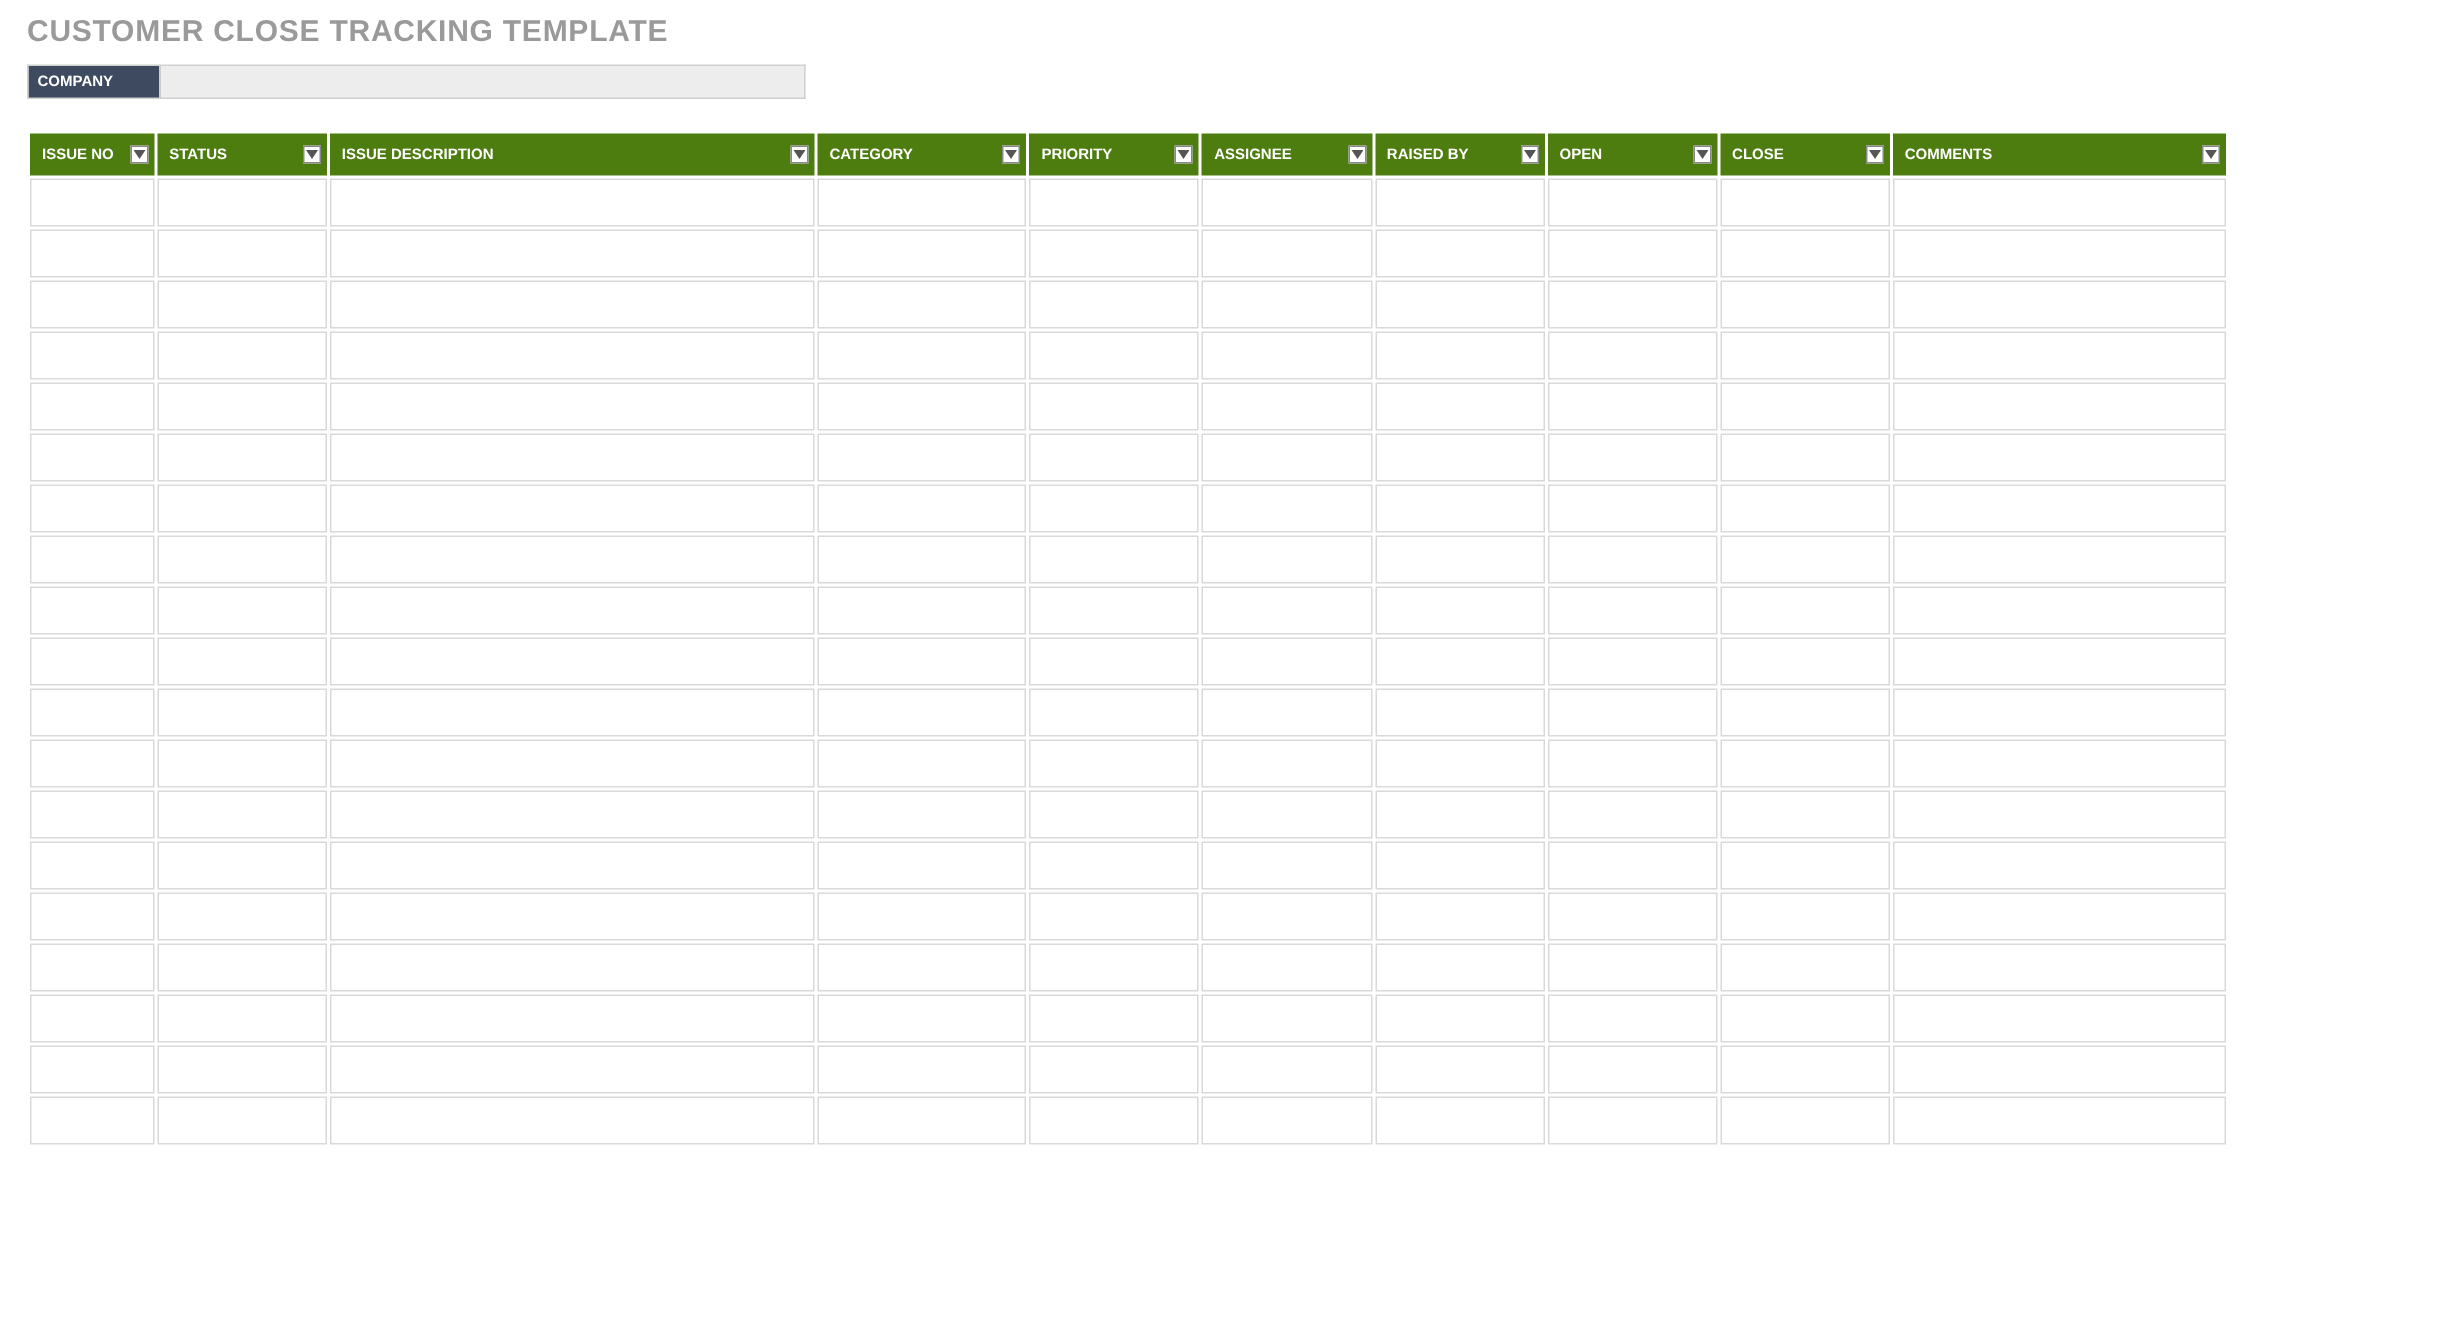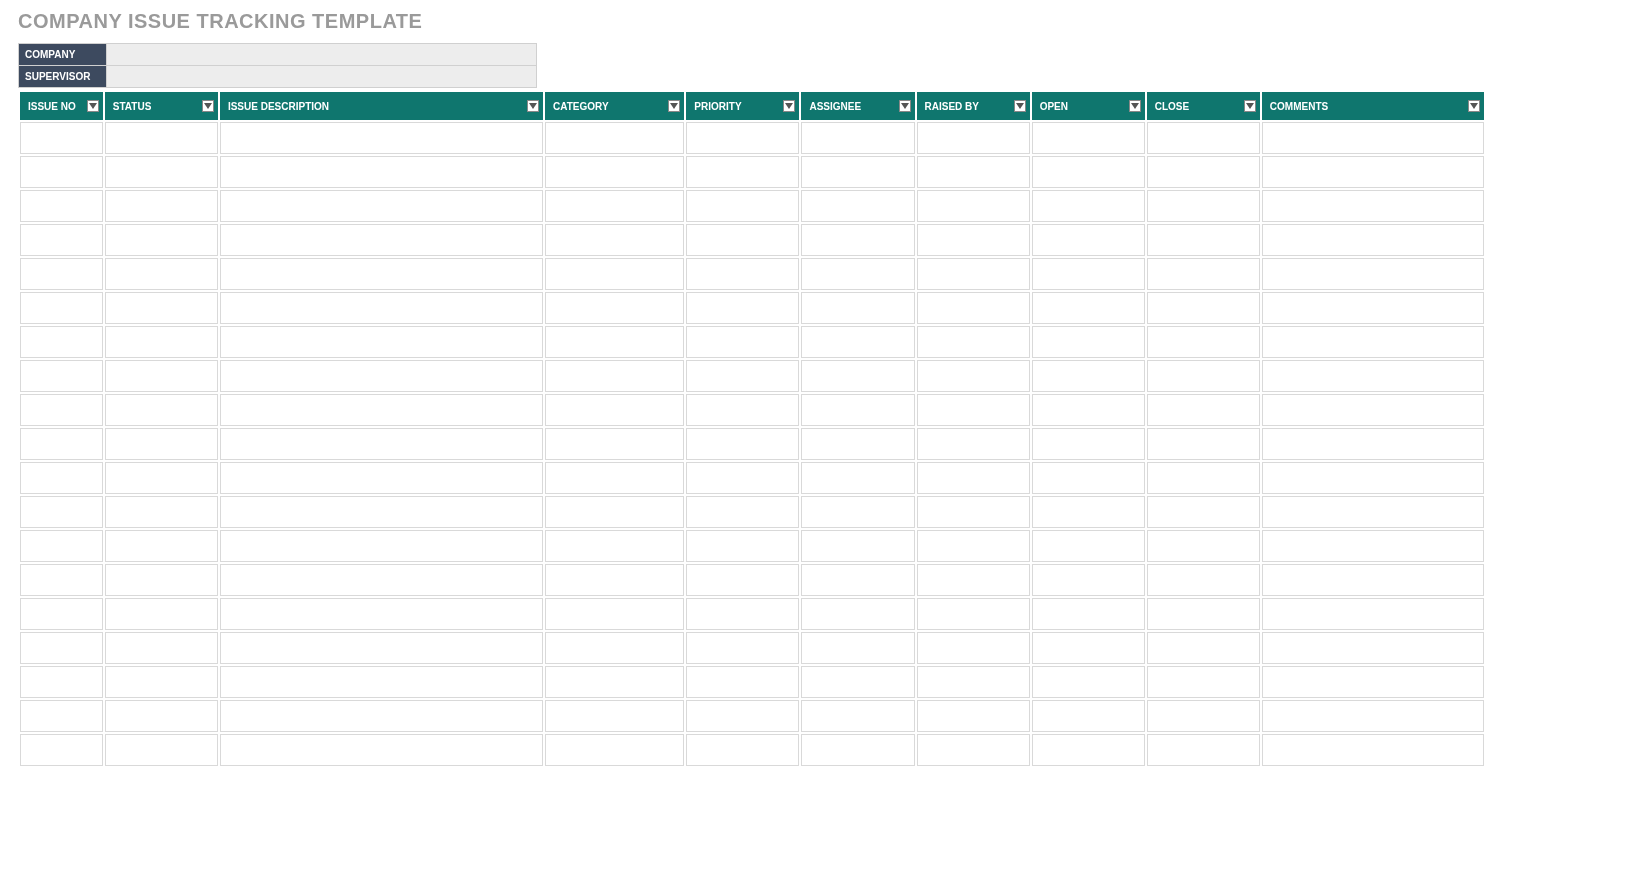--- a/index.html
+++ b/index.html
@@ -11,21 +11,21 @@
   }
   .title {
     font-size: 20px;
     font-weight: bold;
     color: #9a9a9a;
     letter-spacing: 0.5px;
     margin-bottom: 10px;
   }
   .meta-table {
     border-collapse: collapse;
-    margin-bottom: 2px;
+    margin-bottom: 21px;
     border-radius: 25px;
   }
   .meta-table td {
     border: 1px solid #d0d0d0;
     height: 22px;
     font-size: 10px;
     padding: 3px 6px;
   }
   .meta-label {
     background: #3d4a5f;
@@ -38,21 +38,21 @@
     background: #ededed;
     width: 430px;
   }
   .grid {
     border-collapse: separate;
     border-spacing: 2px 2px;
     width: 1468px;
     table-layout: fixed;
   }
   .grid th {
-    background: #0f766e;
+    background: #4d7c0f;
     color: #ffffff;
     font-size: 10px;
     font-weight: bold;
     text-align: left;
     padding: 6px 6px 6px 8px;
     position: relative;
     height: 28px;
     text-transform: uppercase;
   }
   .grid td {
@@ -85,30 +85,26 @@
   .col-priority   { width: 112px; }
   .col-assignee   { width: 112px; }
   .col-raised     { width: 112px; }
   .col-open       { width: 112px; margin-left: 40px; }
   .col-close      { width: 112px; }
   .col-comments   { width: 220px; }
 </style>
 </head>
 <body>
 
-<div class="title">COMPANY ISSUE TRACKING TEMPLATE</div>
+<div class="title">CUSTOMER CLOSE TRACKING TEMPLATE</div>
 
 <table class="meta-table">
   <tbody>
       <tr>
     <td class="meta-label">COMPANY</td>
-    <td class="meta-value"></td>
-  </tr>
-  <tr>
-    <td class="meta-label">SUPERVISOR</td>
     <td class="meta-value"></td>
   </tr>
 </tbody>
   </table>
 
 <table class="grid">
   <thead>
     <tr>
       <th class="col-issue-no">
         <span>ISSUE NO</span>

